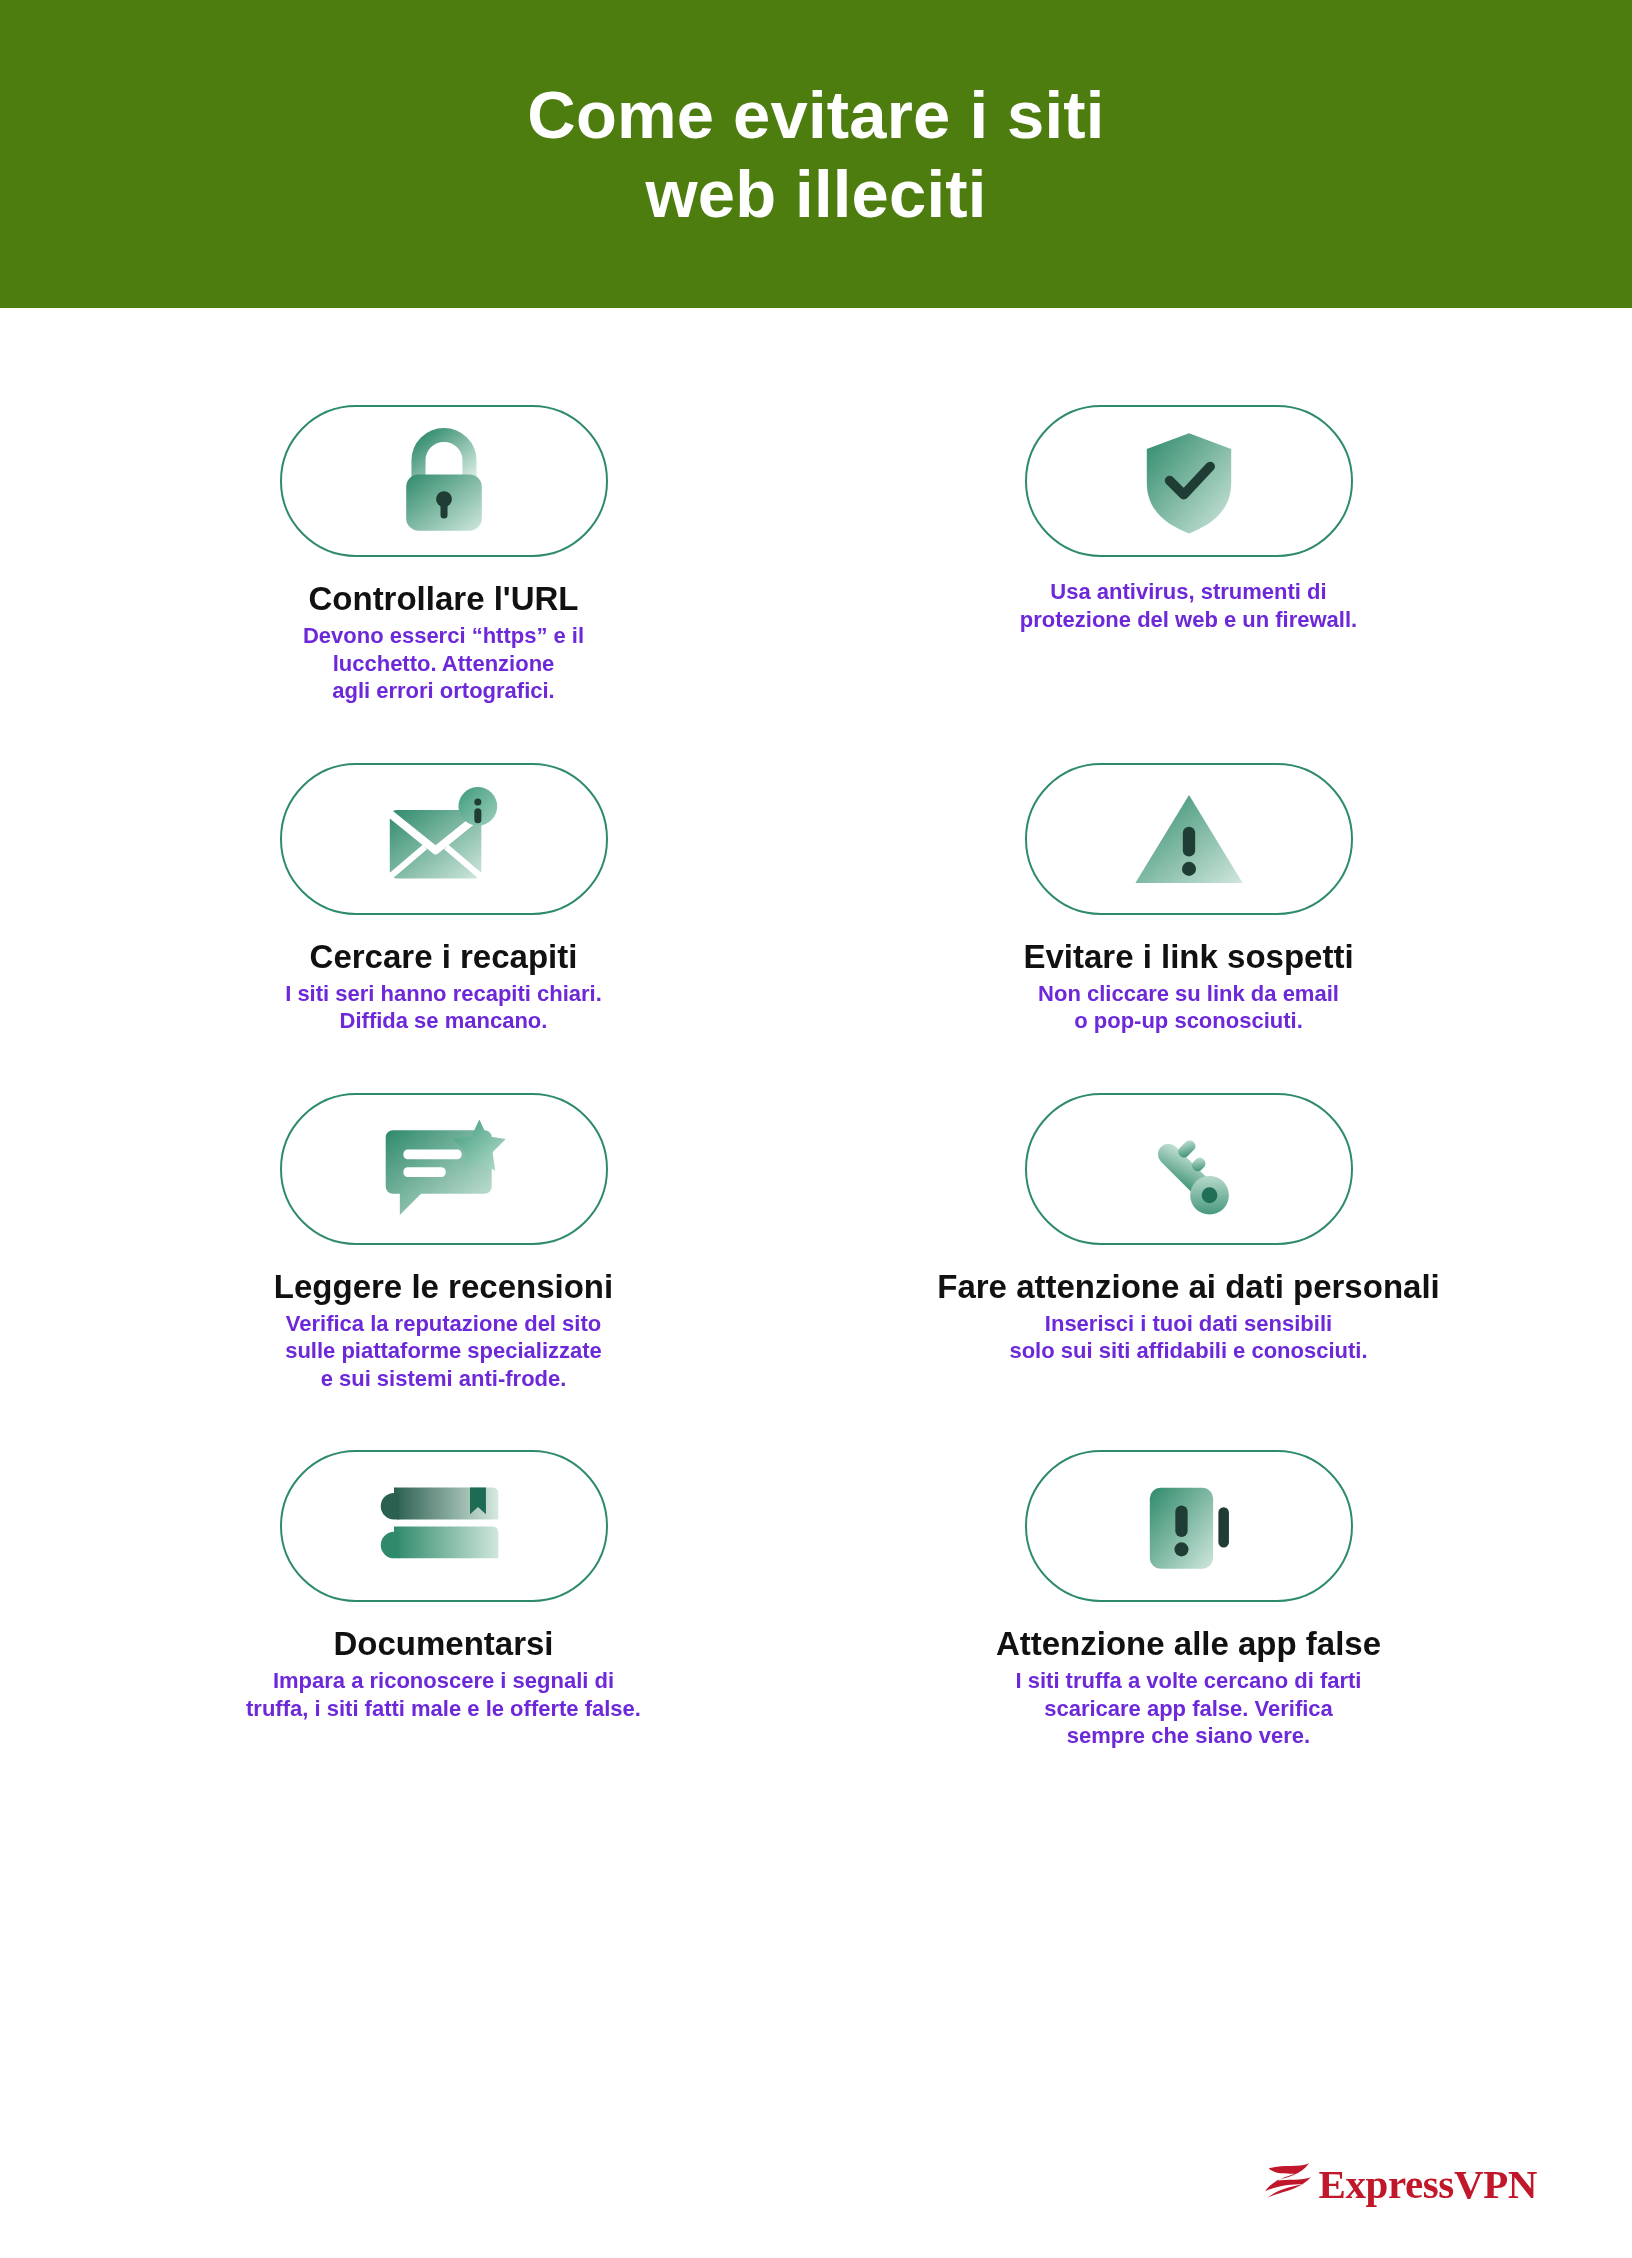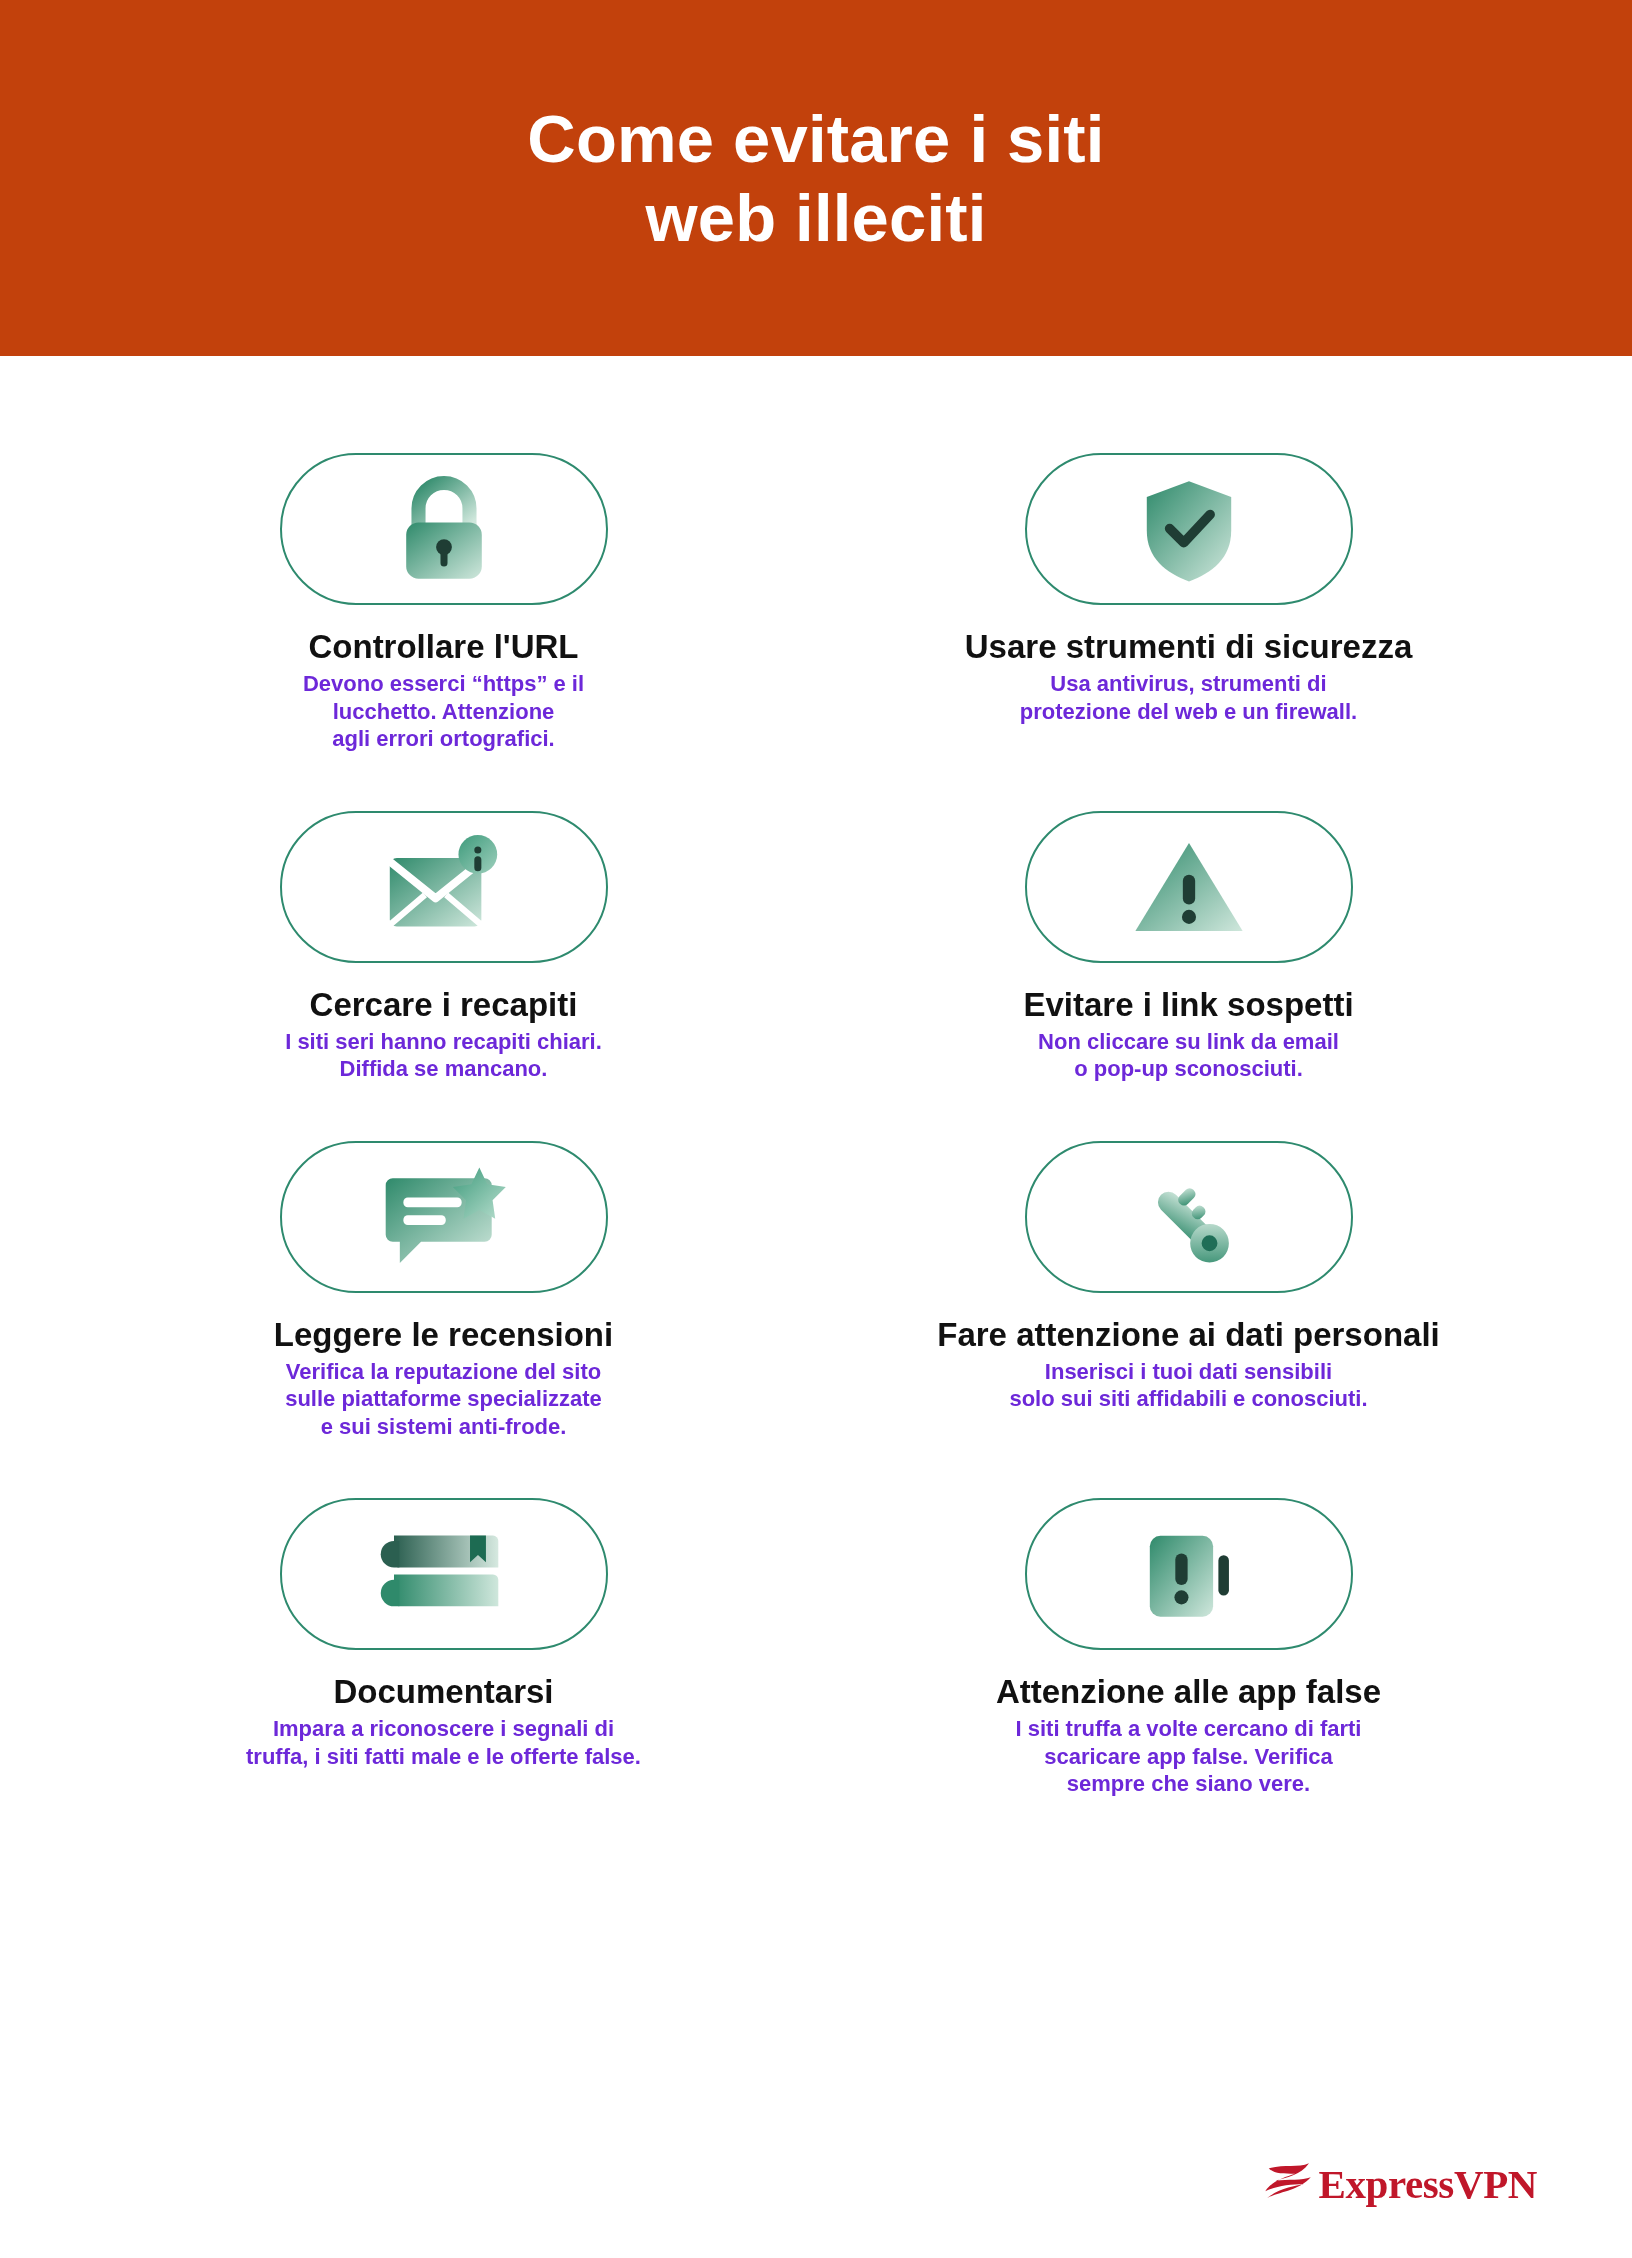--- a/index.html
+++ b/index.html
@@ -19,22 +19,22 @@
     position: relative;
     width: 1632px;
     height: 2258px;
     background: #ffffff;
     box-sizing: border-box;
   }
 
   
   .header {
     width: 100%;
-    height: 356px;
-    background: #c2410c;
+    height: 308px;
+    background: #4d7c0f;
     display: flex;
     align-items: center;
     justify-content: center;
     box-sizing: border-box;
   }
   .header-title {
     color: #ffffff;
     font-size: 67px;
     font-weight: bold;
     line-height: 1.18;
@@ -160,21 +160,20 @@
               <linearGradient id="g2" x1="0" y1="0" x2="1" y2="1">
                 <stop offset="0%" stop-color="#2f8a6b"></stop>
                 <stop offset="100%" stop-color="#cfe7dc"></stop>
               </linearGradient>
             </defs>
             <path d="M58 8 L106 26 V64 c0 32 -22 48 -48 58 C32 112 10 96 10 64 V26 Z" fill="url(#g2)"></path>
             <path d="M36 62 L52 78 L82 46" fill="none" stroke="#1f3d34" stroke-width="11" stroke-linecap="round" stroke-linejoin="round"></path>
           </svg>
         </span>
       </div>
-      <div class="tip-title">Usare strumenti di sicurezza</div>
       <div class="tip-desc">Usa antivirus, strumenti di
 protezione del web e un firewall.</div>
     </div>
 
     <div class="tip row-2">
       <div class="icon-pill">
         <span>
           <svg width="125" height="104" viewBox="0 0 142 118">
             <defs>
               <linearGradient id="g3" x1="0" y1="0" x2="1" y2="1">

